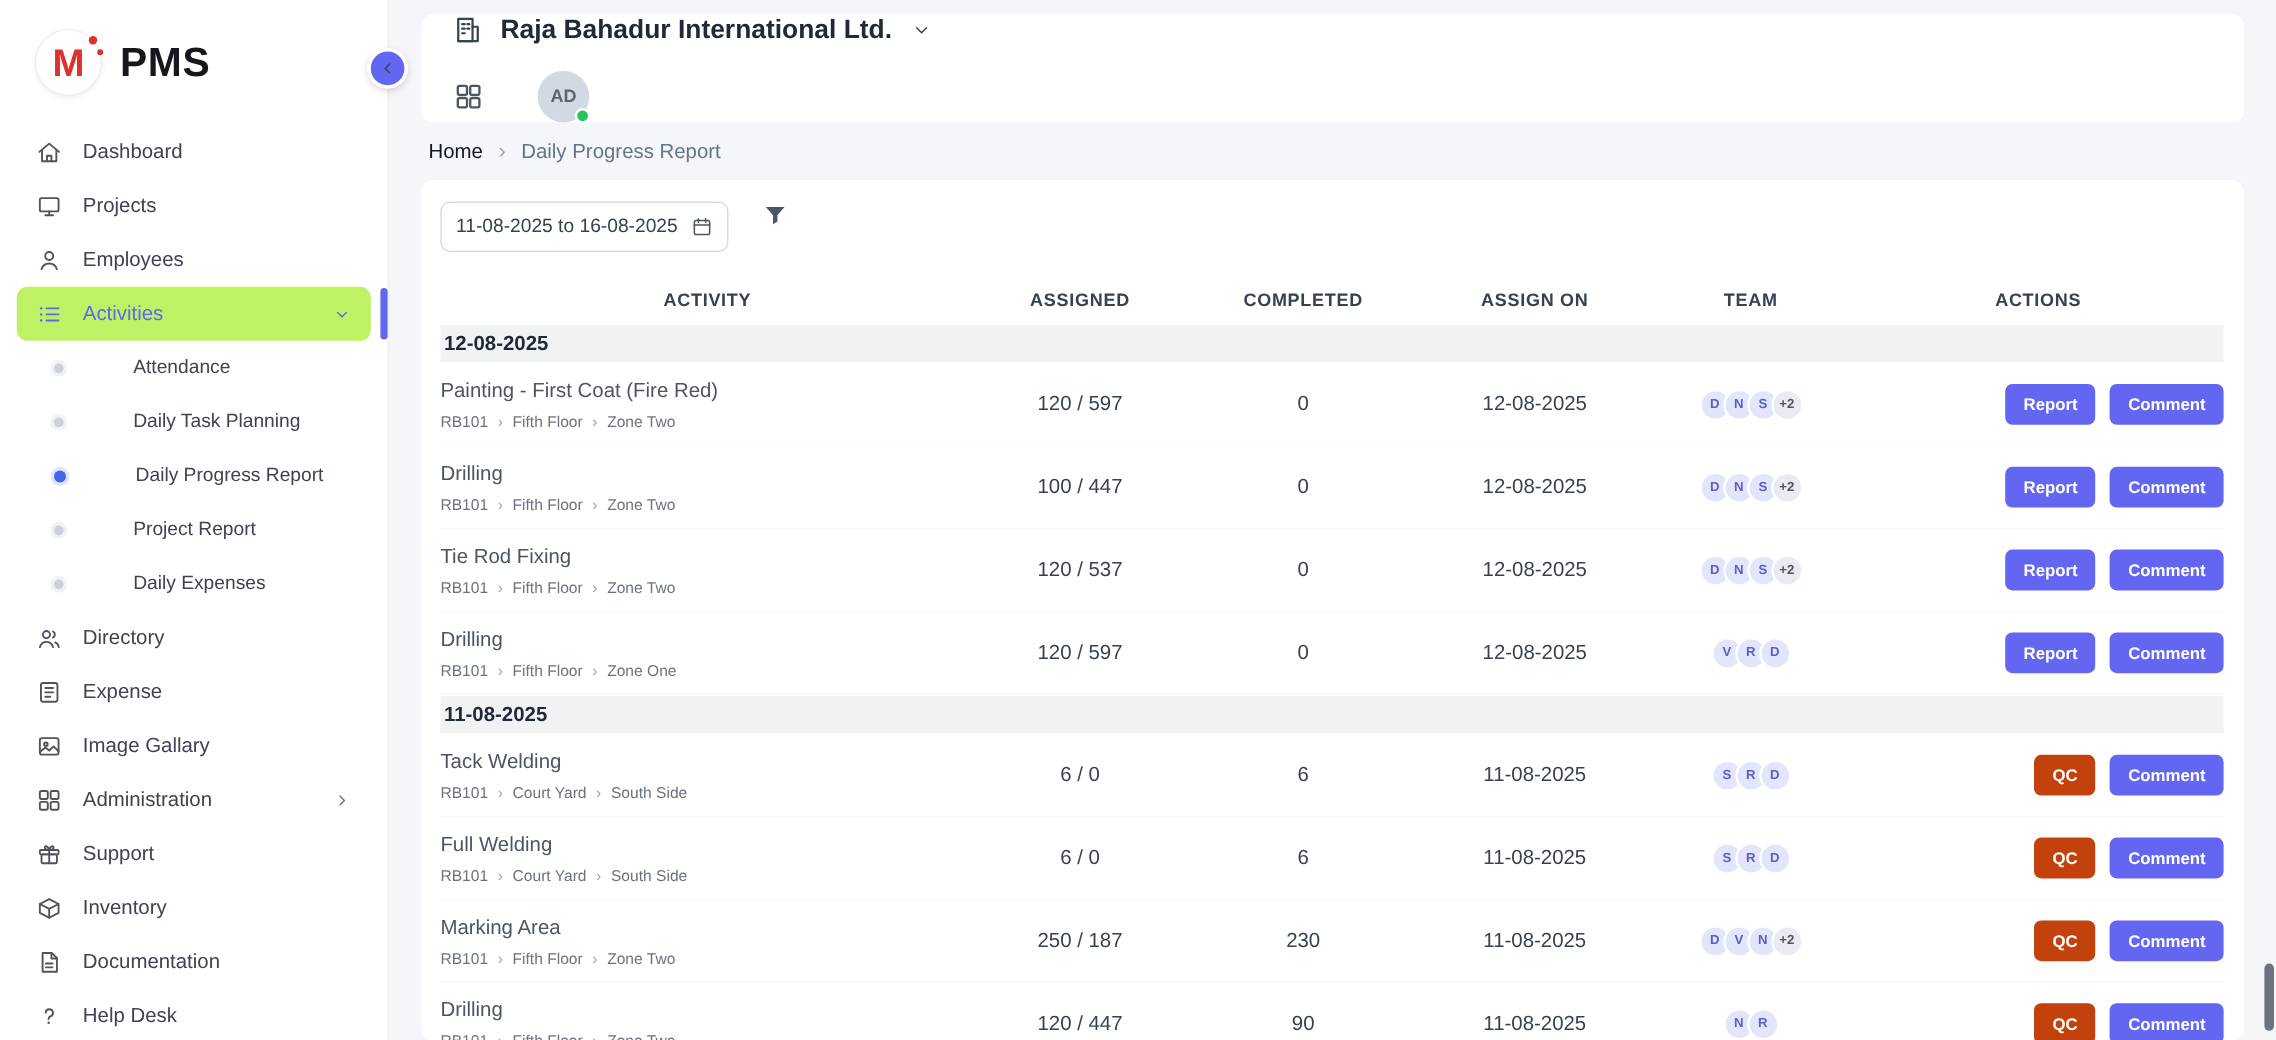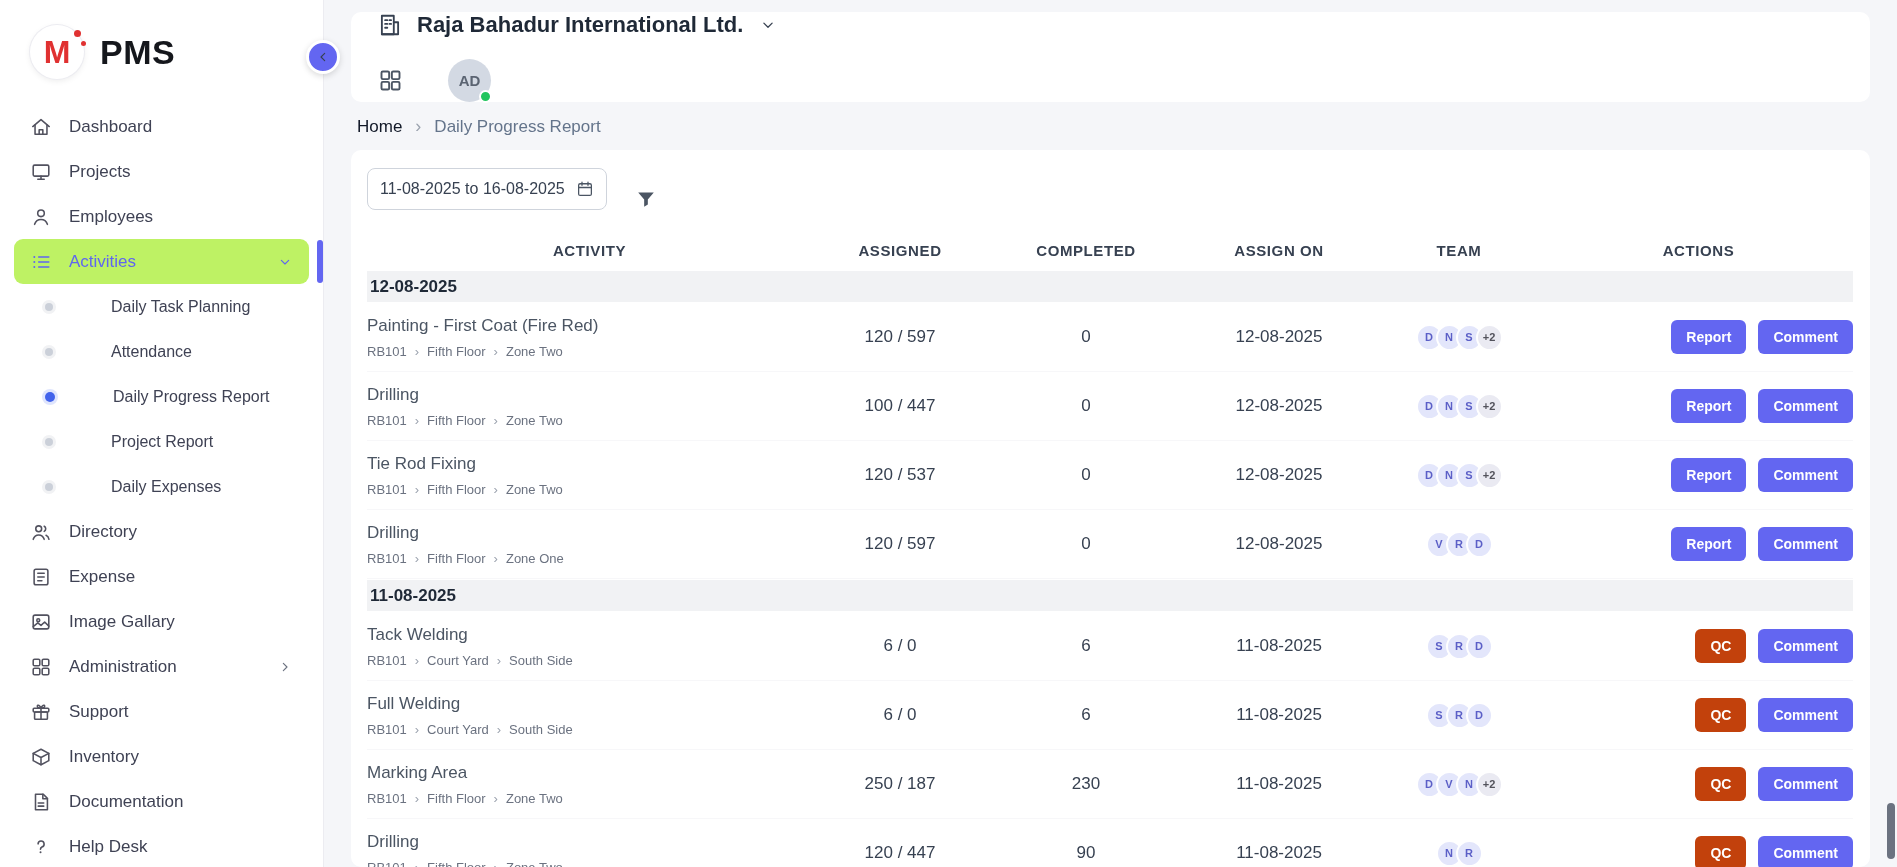--- a/index.html
+++ b/index.html
@@ -59,21 +59,21 @@
     position: relative; cursor: pointer; }
   .status-dot { position: absolute; right: -1px; bottom: -1px; width: 13px; height: 13px;
     border-radius: 50%; background: #22c55e; border: 2.5px solid #fff; }
 
   .breadcrumb { display: flex; align-items: center; gap: 13px; margin: 14px 6px 13px; font-size: 17px; }
   .bc-home { color: #111827; cursor: pointer; }
   .bc-sep { color: #9ca3af; font-size: 18px; }
   .bc-current { color: #64748b; }
 
   .card { background: #fff; border-radius: 10px; flex: 1; padding: 16px 16px 0; overflow: hidden; }
-  .filter-row { display: flex; align-items: flex-end; gap: 28px; padding-top: 2px; }
+  .filter-row { display: flex; align-items: flex-start; gap: 28px; padding-top: 2px; }
   .date-input { width: 240px; height: 42px; border: 1px solid #cfd4dc; border-radius: 8px;
     display: flex; align-items: center; justify-content: space-between; padding: 0 12px;
     font-size: 16px; color: #374151; cursor: pointer; background: #fff; }
   .date-input .icon { color: #4b5563; }
   .filter { color: #4b5563; cursor: pointer; }
 
   .table { margin-top: 20px; width: 1486px; }
   .table-head, .data-row { display: grid; grid-template-columns: 445px 176px 196px 190px 170px 309px; align-items: center; }
   .table-head { height: 40px; }
   .th { text-align: center; font-size: 15px; font-weight: 700; color: #374151; letter-spacing: .6px; }
@@ -159,25 +159,25 @@
           </span>
           <span class="nav-label">Activities</span>
           <span class="nav-caret">
             <svg viewBox="0 0 24 24" fill="none" stroke="currentColor" stroke-width="1.7" stroke-linecap="round" stroke-linejoin="round">
               <path d="M6.5 9.5 12 15l5.5-5.5"></path>
             </svg>
           </span>
         </div>
         <div class="sub-item">
           <span class="sub-dot"></span>
-          <span class="sub-label">Daily Task Planning</span>
+          <span class="sub-label">Attendance</span>
         </div>
         <div class="sub-item">
           <span class="sub-dot"></span>
-          <span class="sub-label">Attendance</span>
+          <span class="sub-label">Daily Task Planning</span>
         </div>
         <div class="sub-item active">
           <span class="sub-dot"></span>
           <span class="sub-label">Daily Progress Report</span>
         </div>
         <div class="sub-item">
           <span class="sub-dot"></span>
           <span class="sub-label">Project Report</span>
         </div>
         <div class="sub-item">

